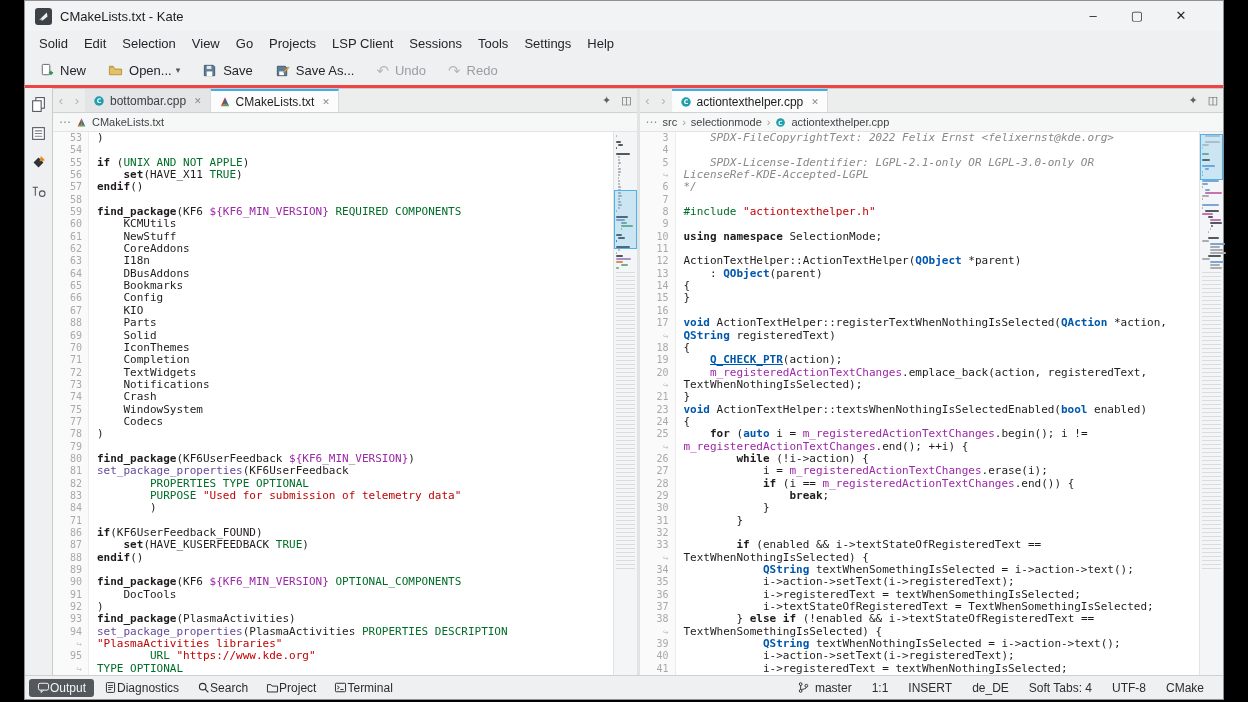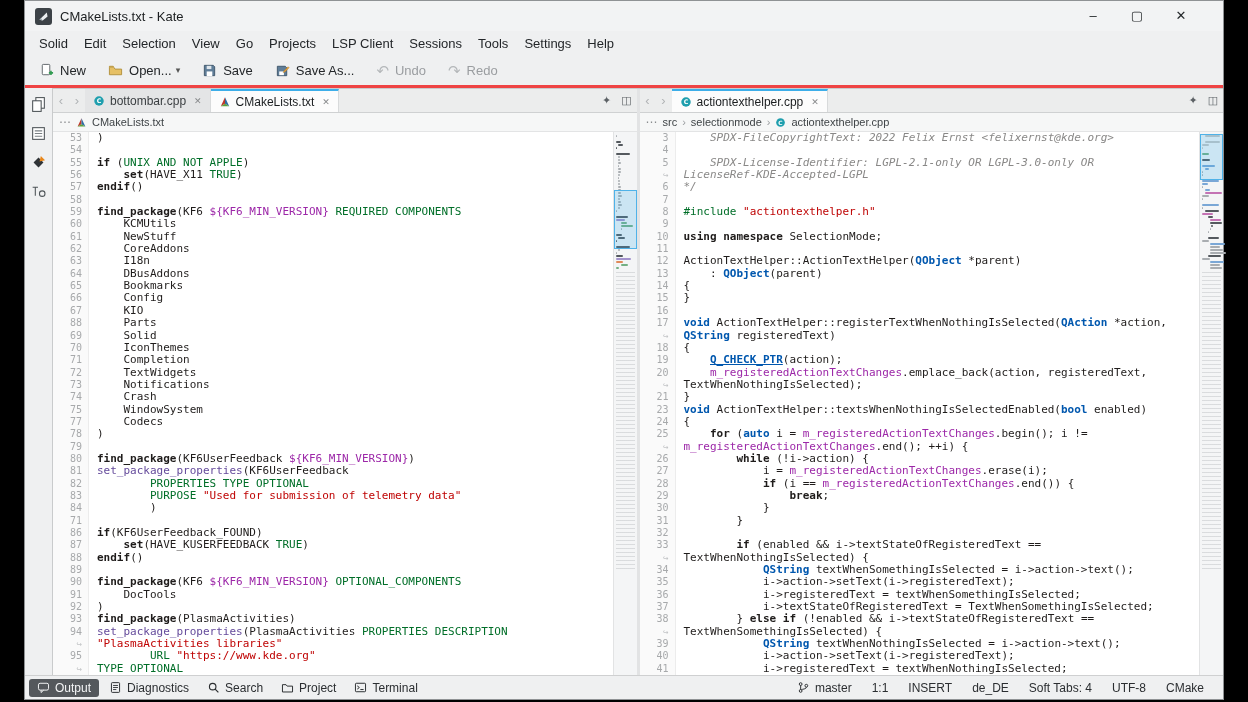--- a/index.html
+++ b/index.html
@@ -75,21 +75,21 @@
   .minimap{width:24px;flex:none;position:relative;background:#f4f5f6;border-left:1px solid #e2e3e4;padding:3px 2px;box-sizing:border-box;}
   .mmlines{position:relative;}
   .mmr{height:2px;margin-bottom:1px;border-radius:1px;}
   .mmrest{height:300px;opacity:.55;background:repeating-linear-gradient(180deg,#c4c7c9 0 1px,transparent 1px 4px);margin-top:3px;}
   .mmview{position:absolute;left:0;right:0;border:1px solid #4fb2e8;background:rgba(61,174,233,.22);}
   .pane.left .mmview{top:58px;height:57px;}
   .pane.right .mmview{top:2px;height:44px;}
 
   
   .statusbar{height:23px;flex:none;display:flex;align-items:center;padding:0 10px 0 4px;gap:2px;font-size:12px;color:#2b2e31;border-top:1px solid #cfd0d1;background:#eff0f1;}
-  .sb-tool{display:flex;align-items:center;gap:5px;padding:2px 8px;border-radius:3px;color:#2b2e31;}
+  .sb-tool{display:flex;align-items:center;padding:2px 8px;border-radius:3px;color:#2b2e31;}
   .sb-tool.active{background:#54585c;color:#f4f5f6;}
   .sb-spacer{flex:1}
   .sb-item{display:flex;align-items:center;gap:5px;padding:0 9px;}
 </style>
 </head>
 <body>
 
 <div class="stage">
   <div class="window">
 

